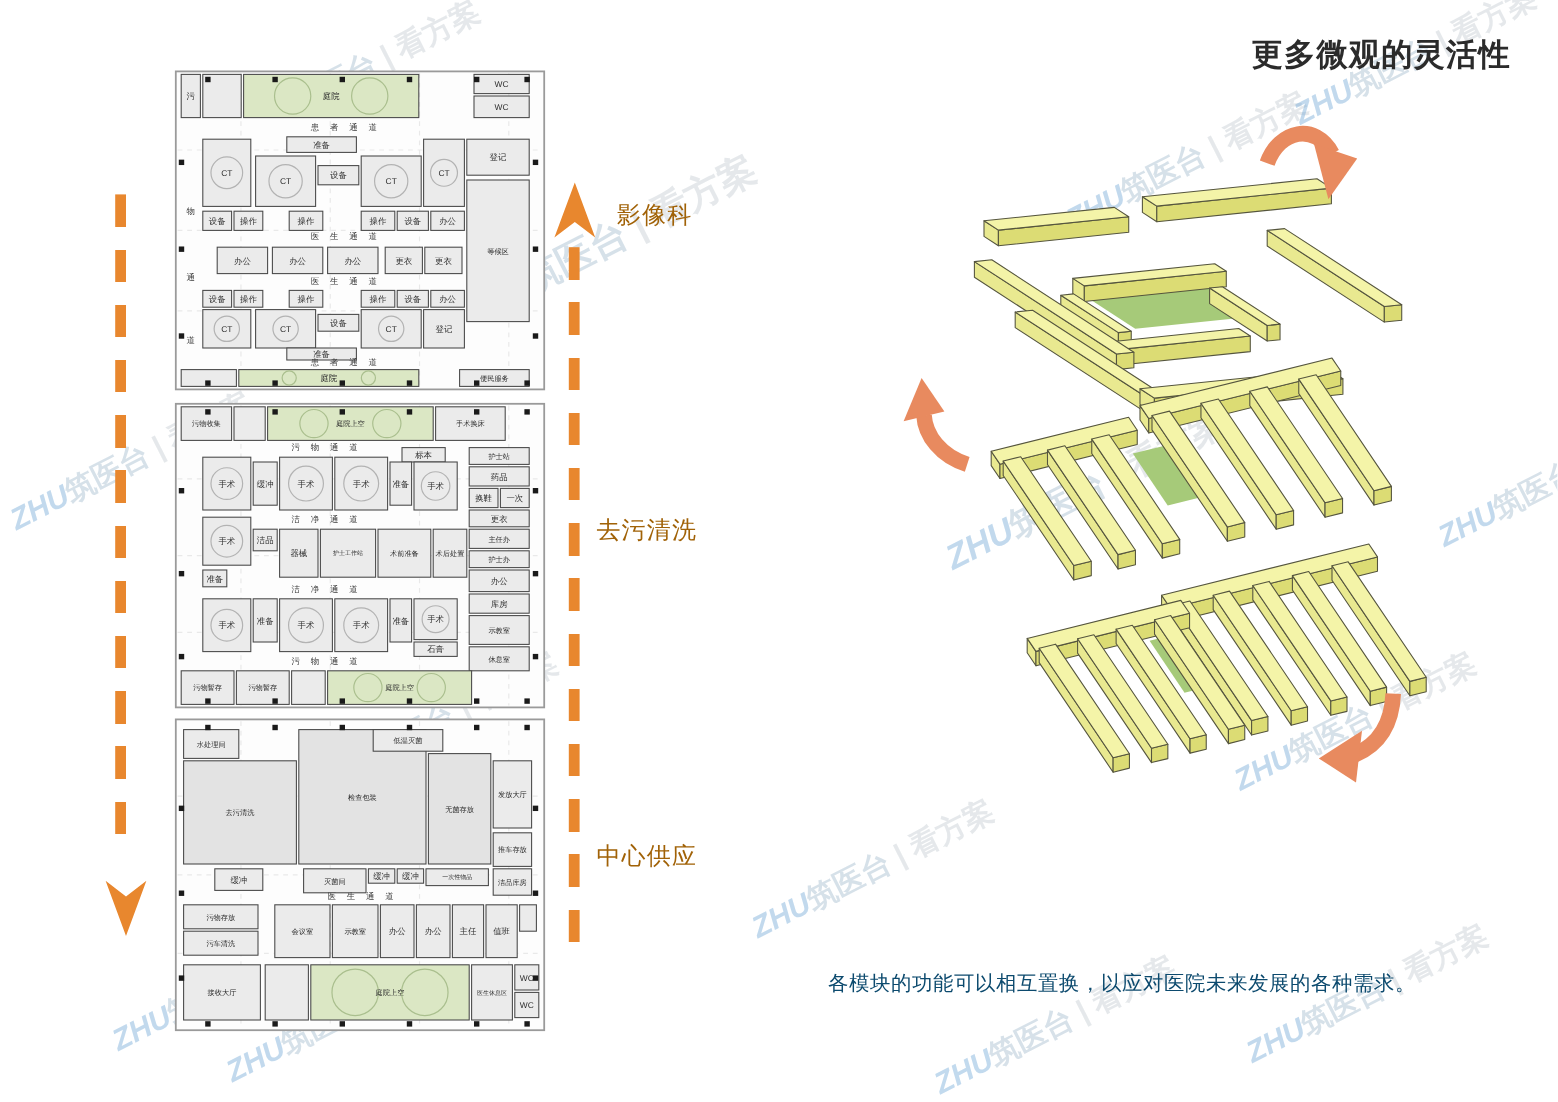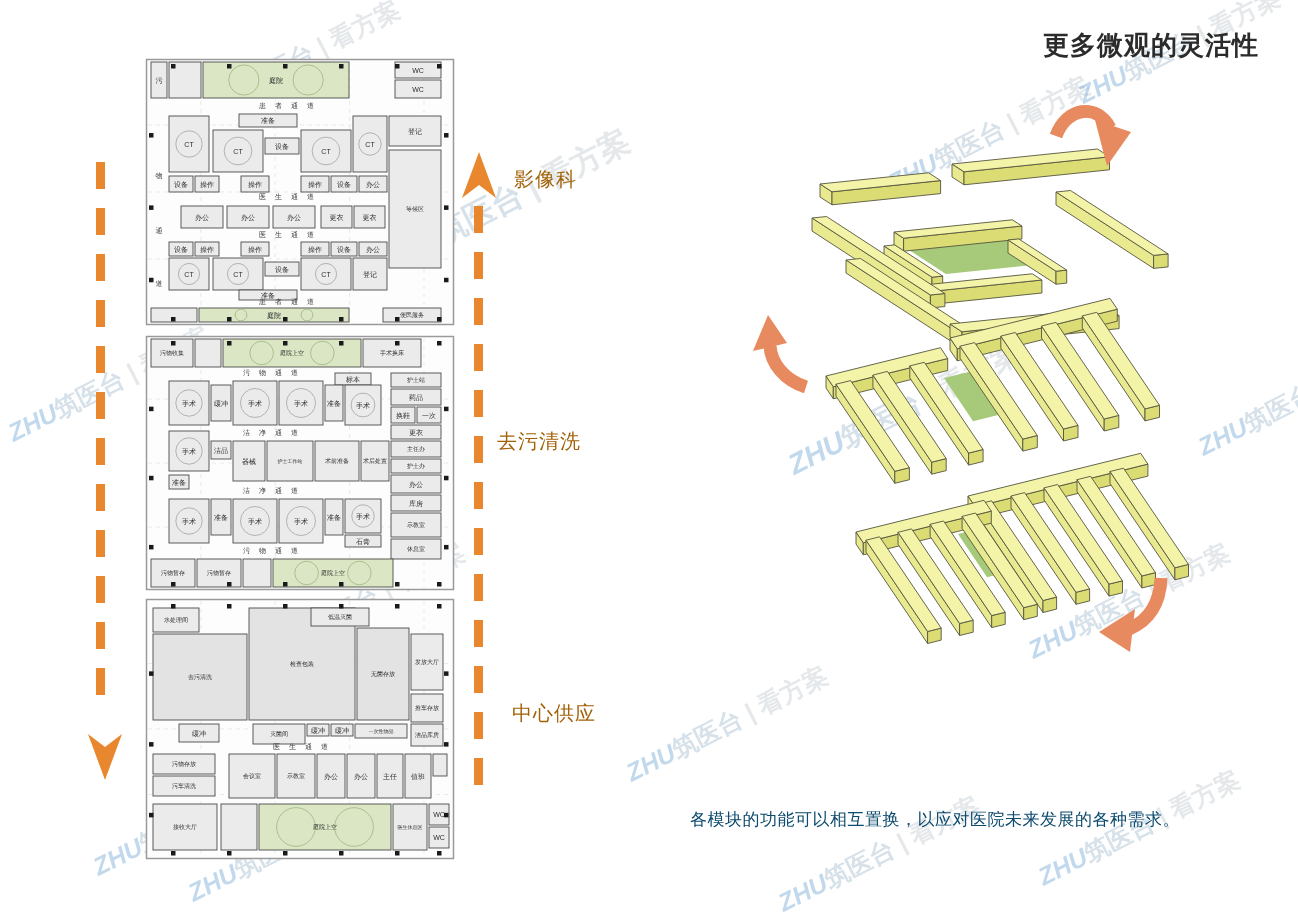--- a/index.html
+++ b/index.html
@@ -46,21 +46,21 @@
     <polygon points="4,12 21,25 38,12 21,58" fill="#e8872e"></polygon>
   </svg>
 
   <svg class="abs" style="left:458px;top:146px;" width="42" height="58" viewBox="0 0 42 58">
     <polygon points="4,52 21,39 38,52 21,6" fill="#e8872e"></polygon>
   </svg>
   <div class="abs dash-line" style="left:474px;top:206px;height:584px;"></div>
 
   <div class="abs flow-label" style="left:514px;top:166px;">影像科</div>
   <div class="abs flow-label" style="left:497px;top:428px;">去污清洗</div>
-  <div class="abs flow-label" style="left:512px;top:700px;font-family:Liberation Serif, serif;">中心供应</div>
+  <div class="abs flow-label" style="left:497px;top:700px;font-family:Liberation Serif, serif;">中心供应</div>
 
   <div class="abs plan-panel" style="left:145px;top:58px;">
     <svg id="plan0" width="310" height="268">
         <rect x="1.5" y="1.5" width="307" height="265" fill="#fdfdfd" stroke="#9a9a9a" stroke-width="1.5"></rect>
         <line x1="55.8" y1="3" x2="55.8" y2="265" stroke="#e9e9e9" stroke-dasharray="4 4"></line>
         <line x1="130.2" y1="3" x2="130.2" y2="265" stroke="#e9e9e9" stroke-dasharray="4 4"></line>
         <line x1="204.60000000000002" y1="3" x2="204.60000000000002" y2="265" stroke="#e9e9e9" stroke-dasharray="4 4"></line>
         <line x1="279" y1="3" x2="279" y2="265" stroke="#e9e9e9" stroke-dasharray="4 4"></line>
         <line x1="3" y1="67" x2="307" y2="67" stroke="#e9e9e9" stroke-dasharray="4 4"></line>
         <line x1="3" y1="134" x2="307" y2="134" stroke="#e9e9e9" stroke-dasharray="4 4"></line>

